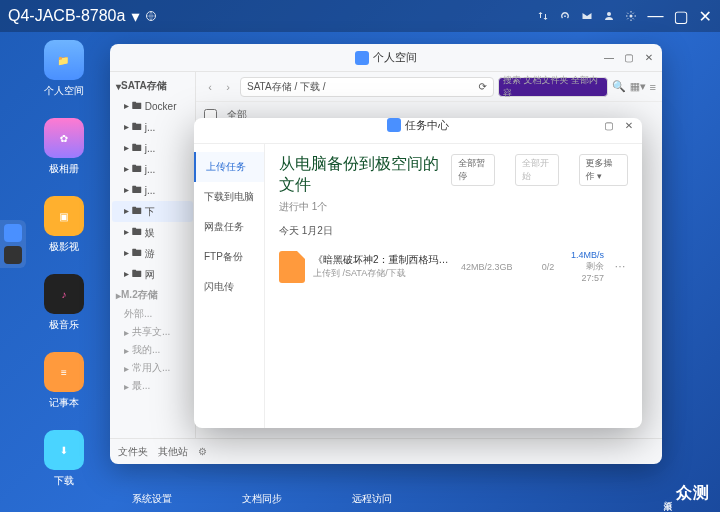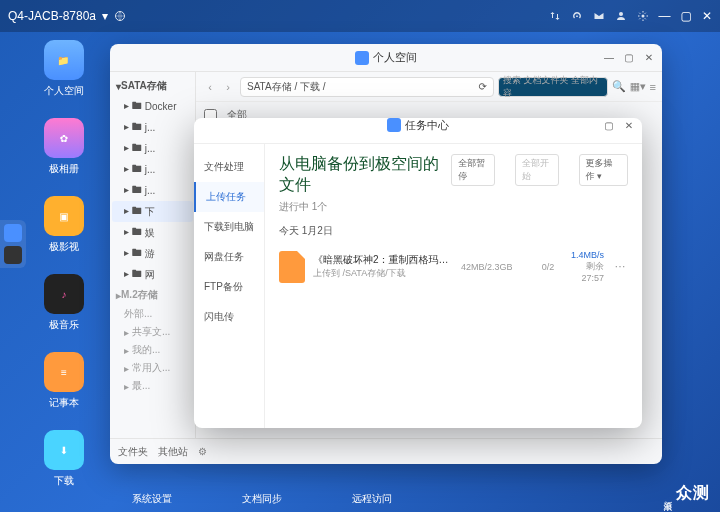--- a/index.html
+++ b/index.html
@@ -1,17 +1,17 @@
 <!DOCTYPE html>
 <html><head>
 <meta charset="utf-8">
 <style>
 *{box-sizing:border-box;margin:0;padding:0;font-family:-apple-system,"PingFang SC","Microsoft YaHei",sans-serif}
 body{width:720px;height:512px;background:linear-gradient(135deg,#1e5cb8 0%,#2a6dd4 50%,#1a4a9e 100%);overflow:hidden;position:relative;font-size:11px;color:#333}
-.topbar{height:22px;background:rgba(0,0,0,.25);display:flex;align-items:center;padding:16px 8px;color:#fff;font-size:12px}
+.topbar{height:22px;background:rgba(0,0,0,.25);display:flex;align-items:center;padding:16px 8px;color:#fff;font-size:16px}
 .topbar-left{display:flex;gap:6px;align-items:center}
 .topbar-right{margin-left:auto;display:flex;gap:10px;align-items:center}
 .topbar svg{width:12px;height:12px;fill:#fff;opacity:.85}
 .desktop{position:absolute;left:0;top:22px;bottom:0;width:110px;padding:18px 0 0 18px;display:flex;flex-direction:column;gap:20px}
 .d-icon{display:flex;flex-direction:column;align-items:center;gap:4px;color:#fff;font-size:10px;cursor:pointer}
 .d-icon .ic{width:40px;height:40px;border-radius:10px;display:flex;align-items:center;justify-content:center}
 .dock{position:absolute;left:0;top:220px;width:26px;display:flex;flex-direction:column;gap:4px;padding:4px;background:rgba(255,255,255,.1);border-radius:0 6px 6px 0}
 .dock div{width:18px;height:18px;border-radius:4px}
 .bottom-labels{position:absolute;left:132px;bottom:6px;display:flex;gap:70px;color:#fff;font-size:10px}
 .win1{position:absolute;left:110px;top:44px;width:552px;height:420px;background:#f7f8fa;border-radius:8px;box-shadow:0 8px 30px rgba(0,0,0,.3);display:flex;flex-direction:column}
@@ -22,21 +22,21 @@
 .win1-body{flex:1;display:flex}
 .tree{width:86px;border-right:1px solid #e5e5e5;padding:4px 2px;font-size:10px;color:#555;overflow:hidden}
 .tree-h{font-weight:600;padding:3px 4px;display:flex;align-items:center}
 .tree-item{padding:2px 4px 2px 12px;display:flex;gap:3px;align-items:center;white-space:nowrap;overflow:hidden}
 .tree-item.sel{background:#e8f0ff;border-radius:3px}
 .mainarea{flex:1;display:flex;flex-direction:column}
 .pathbar{height:30px;display:flex;align-items:center;padding:0 6px;gap:4px;border-bottom:1px solid #eee}
 .path-nav{display:flex;gap:2px}
 .path-nav span{width:16px;height:16px;display:flex;align-items:center;justify-content:center;color:#999;cursor:pointer}
 .path-input{flex:1;height:20px;border:1px solid #ddd;border-radius:4px;padding:0 6px;font-size:10px;display:flex;align-items:center;justify-content:space-between;color:#555;background:#fff}
-.search-in{width:110px;height:20px;border:1px solid #ddd;border-radius:4px;font-size:9px;color:#aaa;display:flex;align-items:center;padding:0 4px;background:#0c4a6e}
+.search-in{width:110px;height:20px;border:1px solid #ddd;border-radius:4px;font-size:9px;color:#aaa;display:flex;align-items:center;padding:0 4px;background:#4c1d95}
 .toolbar2{height:26px;display:flex;align-items:center;padding:0 8px;gap:8px;font-size:10px;color:#666}
 .win1-footer{height:26px;border-top:1px solid #e5e5e5;display:flex;align-items:center;padding:0 8px;gap:10px;font-size:10px;color:#666}
 .win2{position:absolute;left:194px;top:118px;width:448px;height:310px;background:#fff;border-radius:8px;box-shadow:0 10px 40px rgba(0,0,0,.35);display:flex;flex-direction:column}
 .win2-title{height:26px;display:flex;align-items:flex-start;justify-content:center;position:relative;font-size:11px;border-bottom:1px solid #eee}
 .win2-title .ico{width:14px;height:14px;background:#4a90ff;border-radius:3px;margin-right:4px;display:inline-block}
 .win2-body{flex:1;display:flex}
 .w2-side{width:72px;border-right:1px solid #eee;padding:8px 0}
 .w2-side div{padding:8px 10px;font-size:10px;color:#555;cursor:pointer}
 .w2-side div.active{color:#2a6dd4;border-left:2px solid #2a6dd4;background:#f5f9ff}
 .w2-main{flex:1;padding:10px 14px;display:flex;flex-direction:column}
@@ -197,21 +197,20 @@
  <div class="win2-title">
   <span class="ico"></span>
   <span>任务中心</span>
   <div class="winctrl">
    <span>▢</span>
    <span>✕</span>
   </div>
  </div>
  <div class="win2-body">
   <div class="w2-side">
-   <div>文件处理</div>
    <div class="active">上传任务</div>
    <div>下载到电脑</div>
    <div>网盘任务</div>
    <div>FTP备份</div>
    <div>闪电传</div>
   </div>
   <div class="w2-main">
    <div class="w2-row1">
     <div>
      <div class="w2-h1">从电脑备份到极空间的文件</div>

